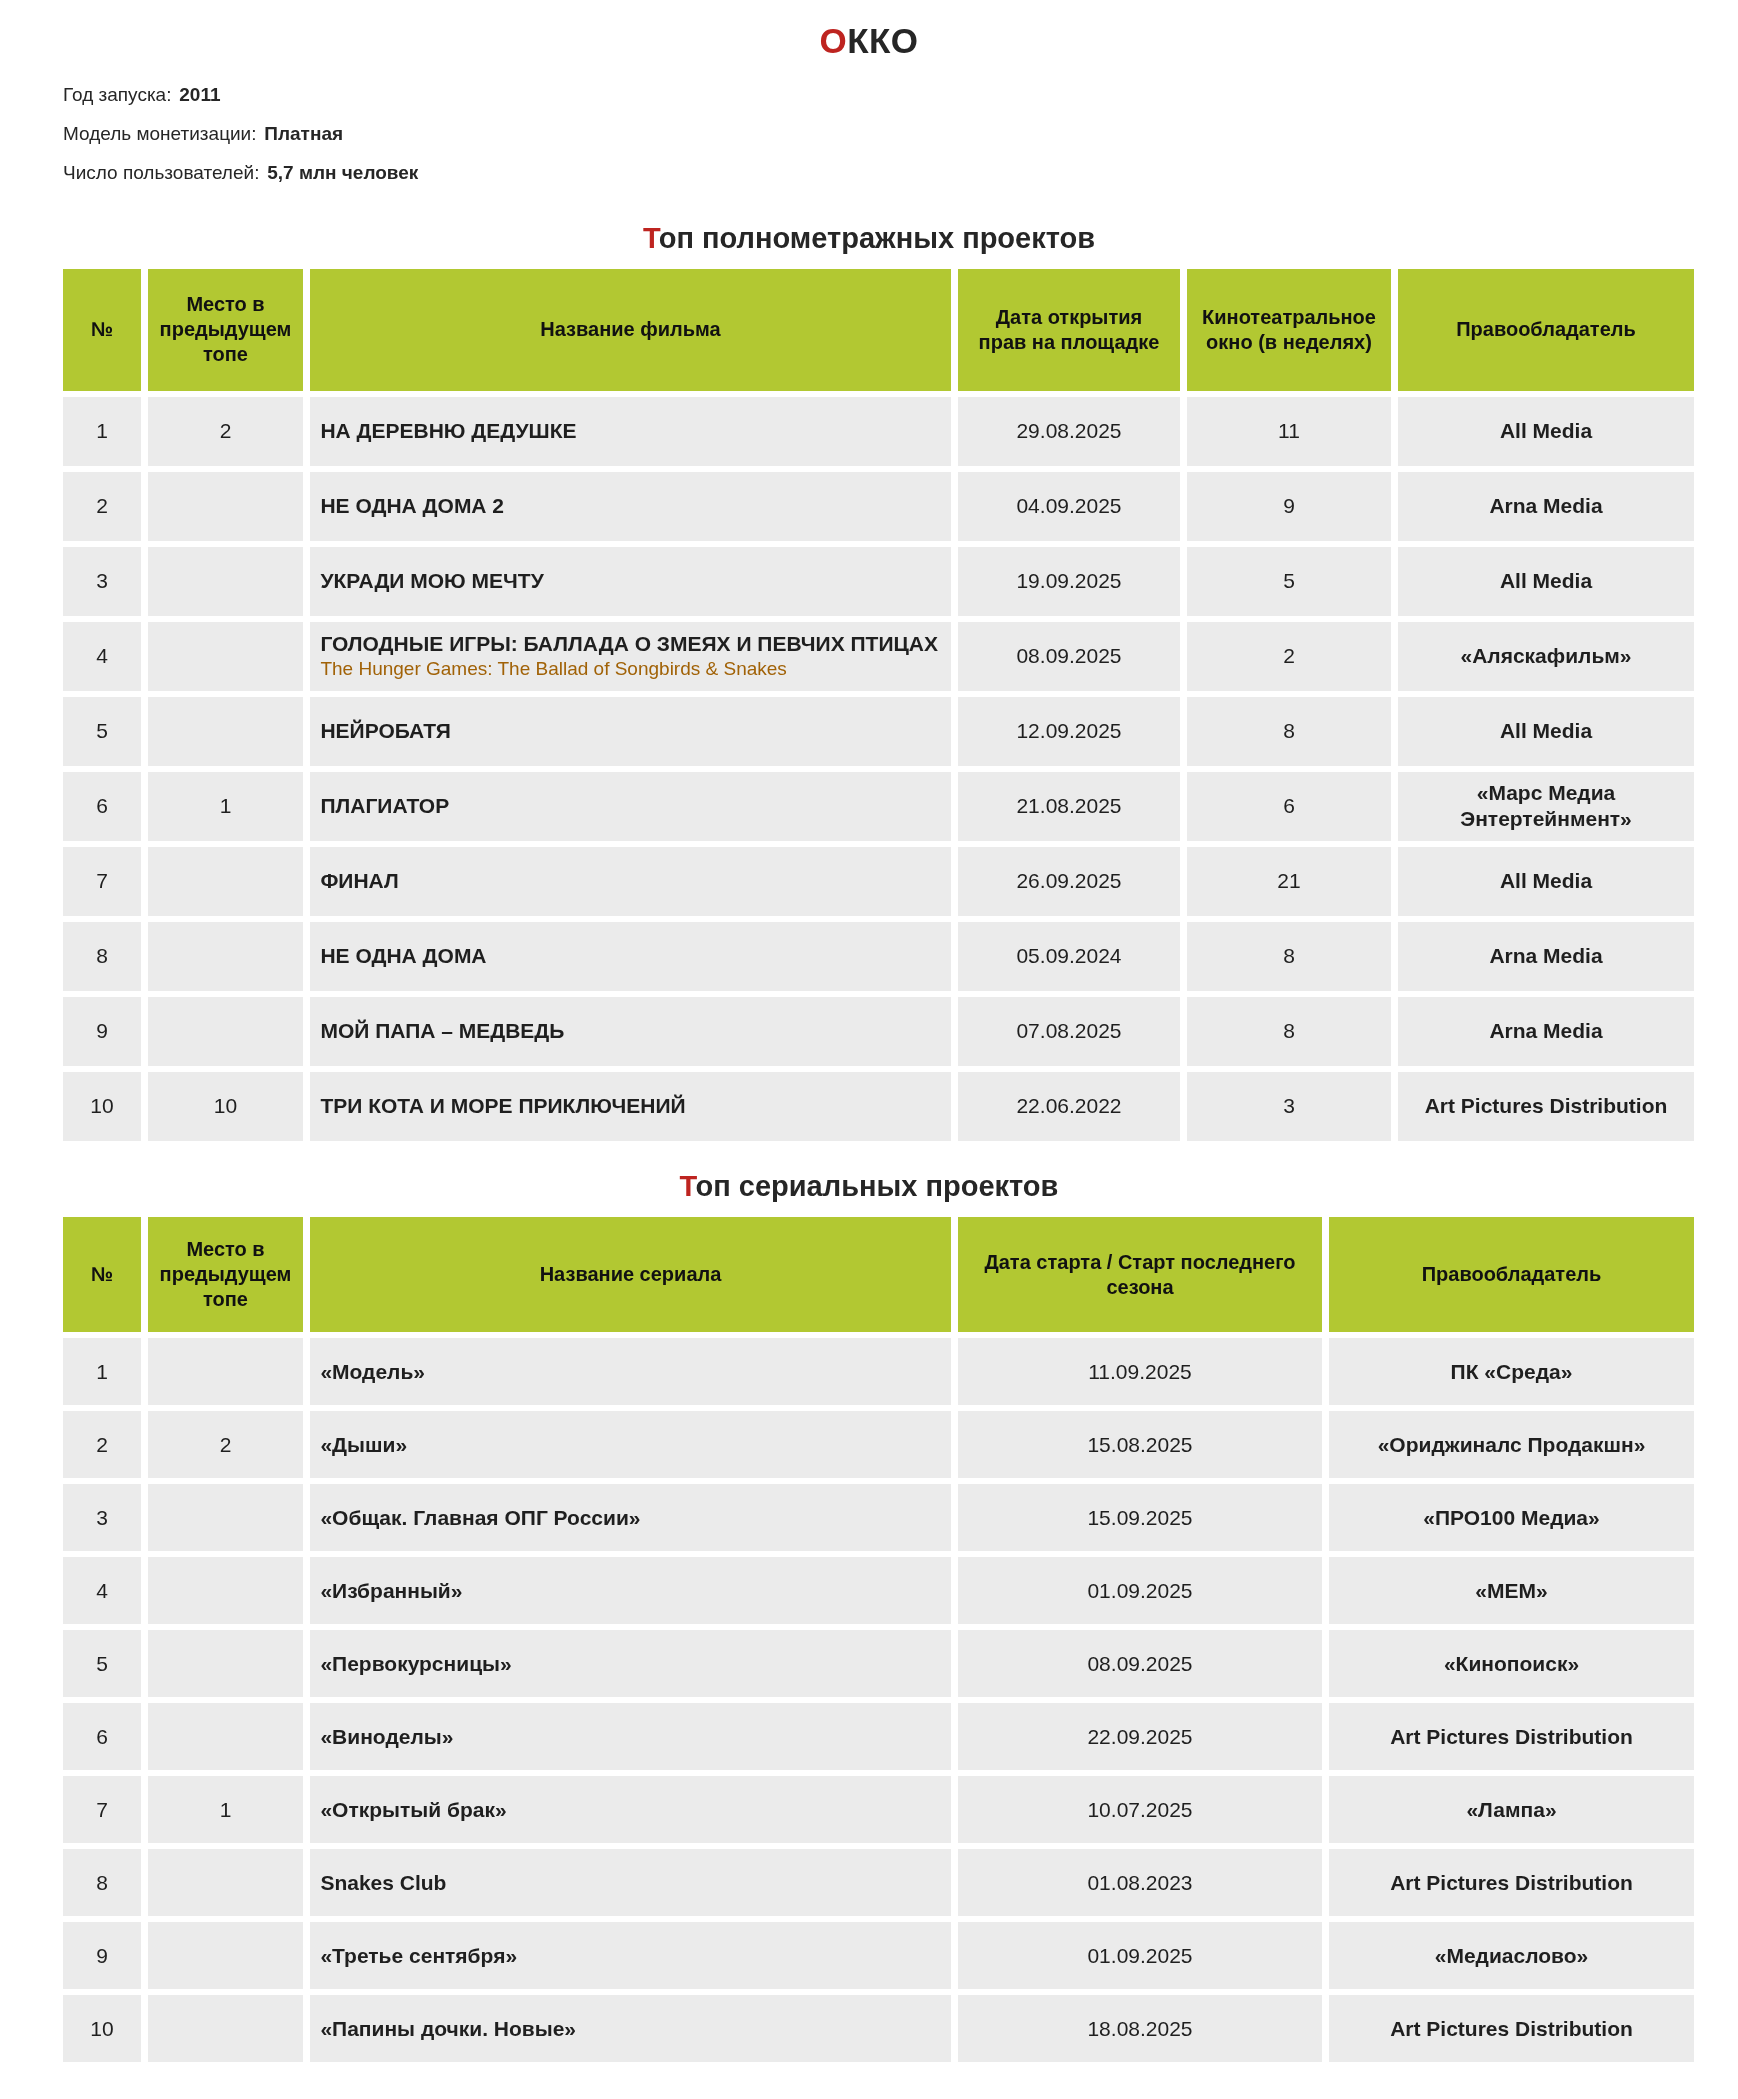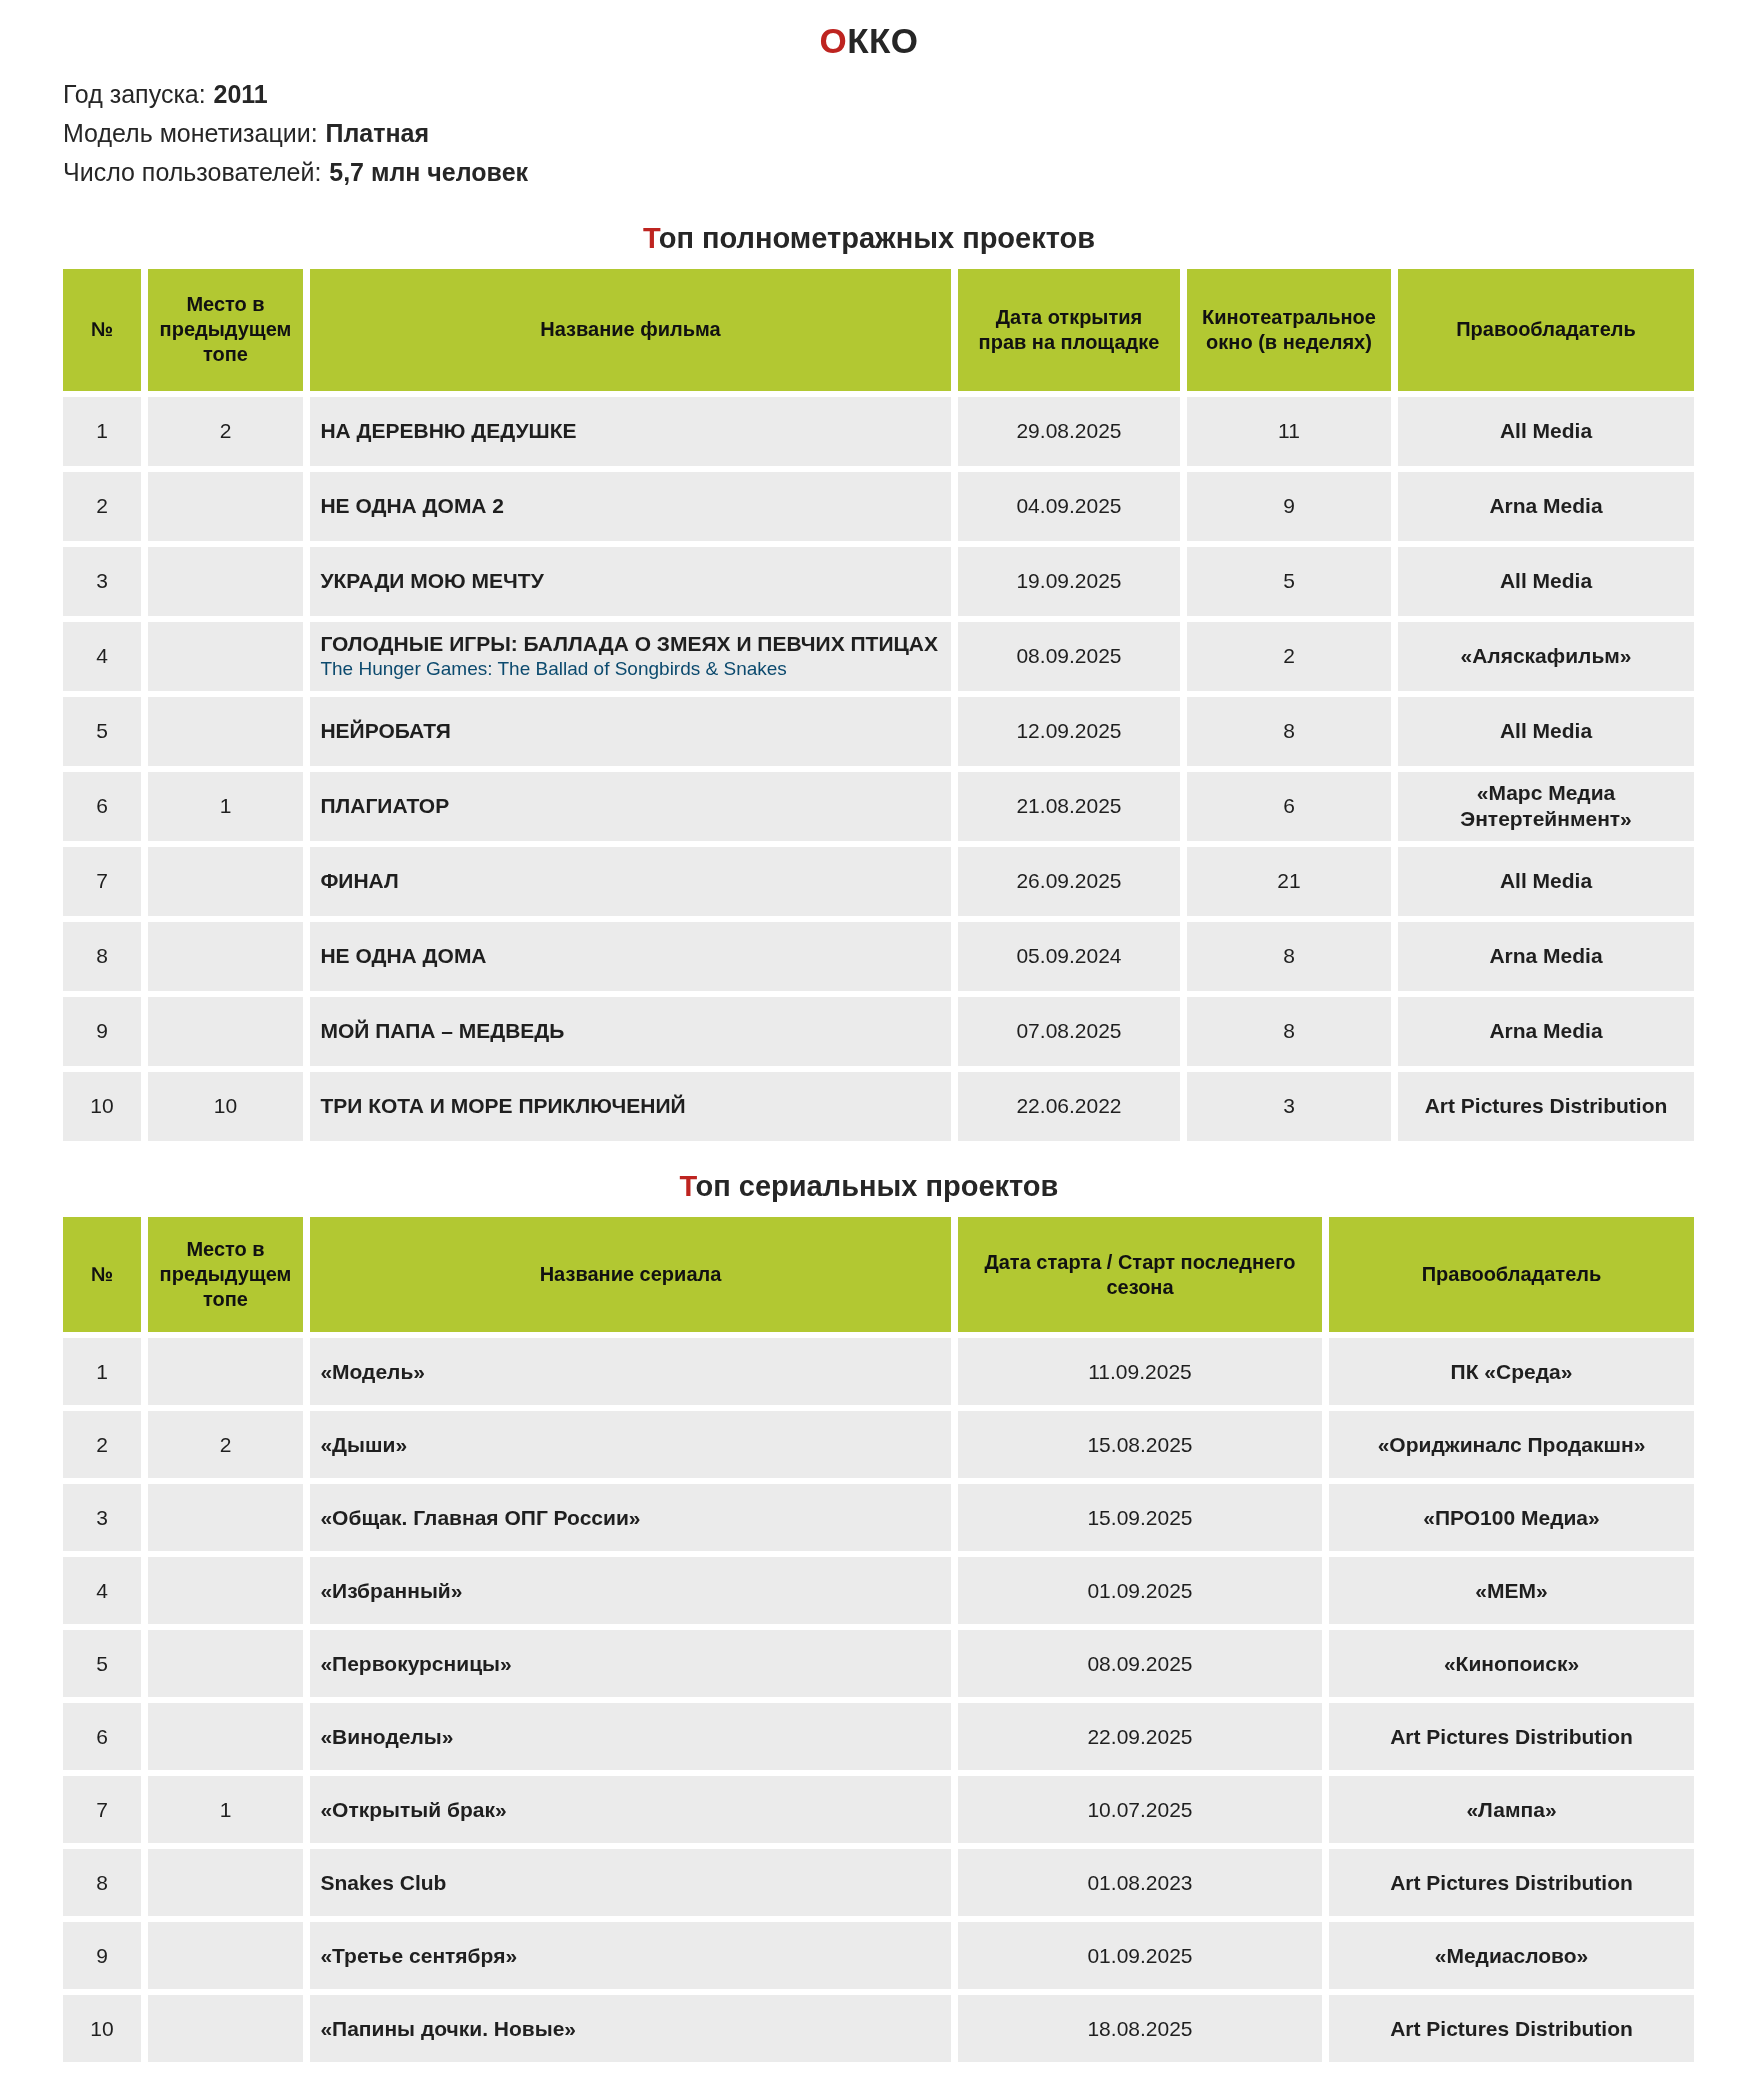--- a/index.html
+++ b/index.html
@@ -3,38 +3,38 @@
 <meta charset="utf-8">
 <style>
   html,body{margin:0;padding:0;background:#ffffff;}
   body{font-family:"Liberation Sans", sans-serif;color:#1f1f1f;}
   .page{position:relative;width:1738px;height:2100px;overflow:hidden;background:#fff;}
 
   .brand{margin:0;padding-top:21px;text-align:center;font-size:35px;font-weight:bold;
          color:#262626;letter-spacing:0.4px;}
   .accent{color:#be2420;}
 
-  .info{margin:14px 0 0 63px;font-size:25px;line-height:39px;color:#262626;}
+  .info{margin:14px 0 0 63px;font-size:19px;line-height:39px;color:#262626;}
   .info .row{white-space:nowrap;}
   .info b{margin-left:7.8px;}
 
   .section{margin:29.5px 0 0 0;text-align:center;font-size:29px;font-weight:bold;color:#262626;}
 
   .tbl{display:grid;margin:14px 0 0 63px;width:1631px;gap:6px 7px;}
   .tbl.films{grid-template-columns:78px 155px 641px 222px 204px auto;}
   .tbl.series{grid-template-columns:78px 155px 641px 364px auto;}
 
   .cell{background:#ebebeb;display:flex;flex-direction:column;align-items:center;justify-content:center;
         text-align:center;font-size:21px;min-height:69px;padding:7px 8.7px;box-sizing:border-box;line-height:26px;}
   .series .cell{min-height:67px;}
   .cell.head{background:#b2c832;font-weight:bold;font-size:20px;color:#111;
              min-height:122px;line-height:25px;padding:8.7px 14px;}
   .series .cell.head{min-height:115px;}
   .cell.title-cell{align-items:flex-start;text-align:left;font-weight:bold;padding-left:10.4px;padding-right:12px;}
-  .cell .subtitle{font-weight:normal;font-size:19px;line-height:24px;color:#0c4a6e;}
+  .cell .subtitle{font-weight:normal;font-size:19px;line-height:24px;color:#a16207;}
   .cell.rh{padding:7px 22.6px;font-weight:bold;}
 </style>
 </head>
 <body>
 
 <div class="page">
 
   <h1 class="brand"><span class="accent">О</span><span>ККО</span></h1>
 
   <div class="info">

